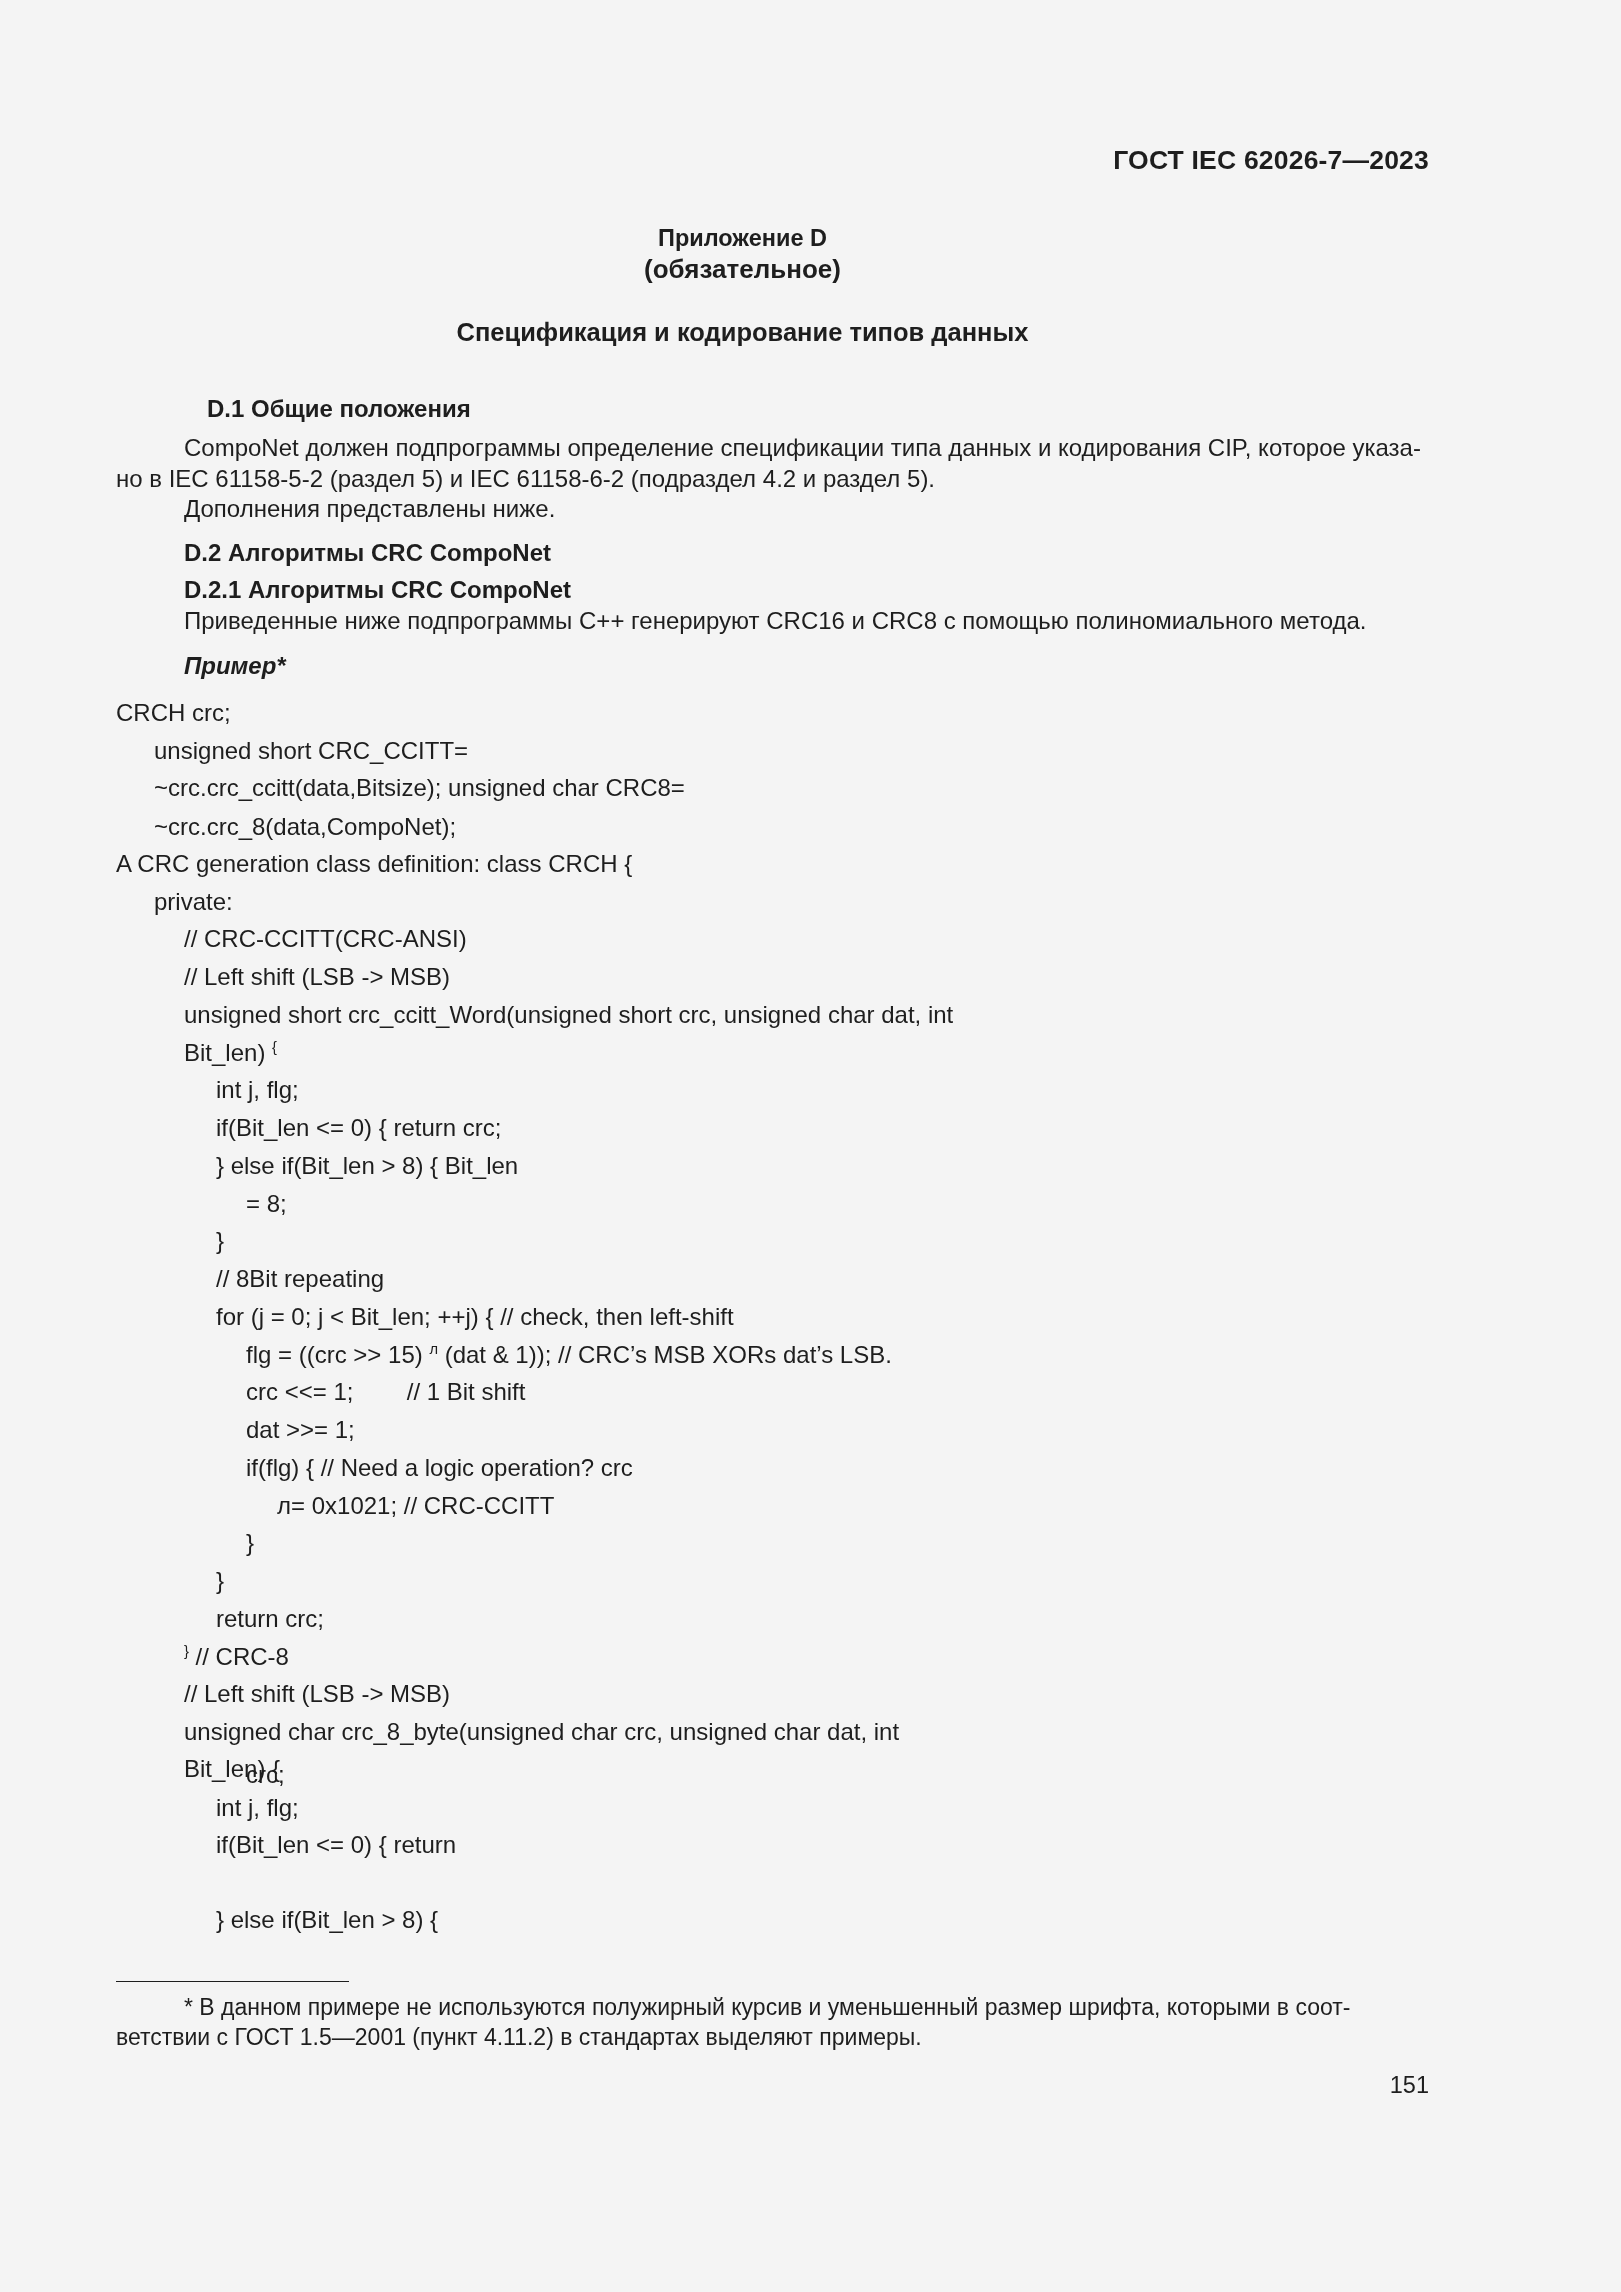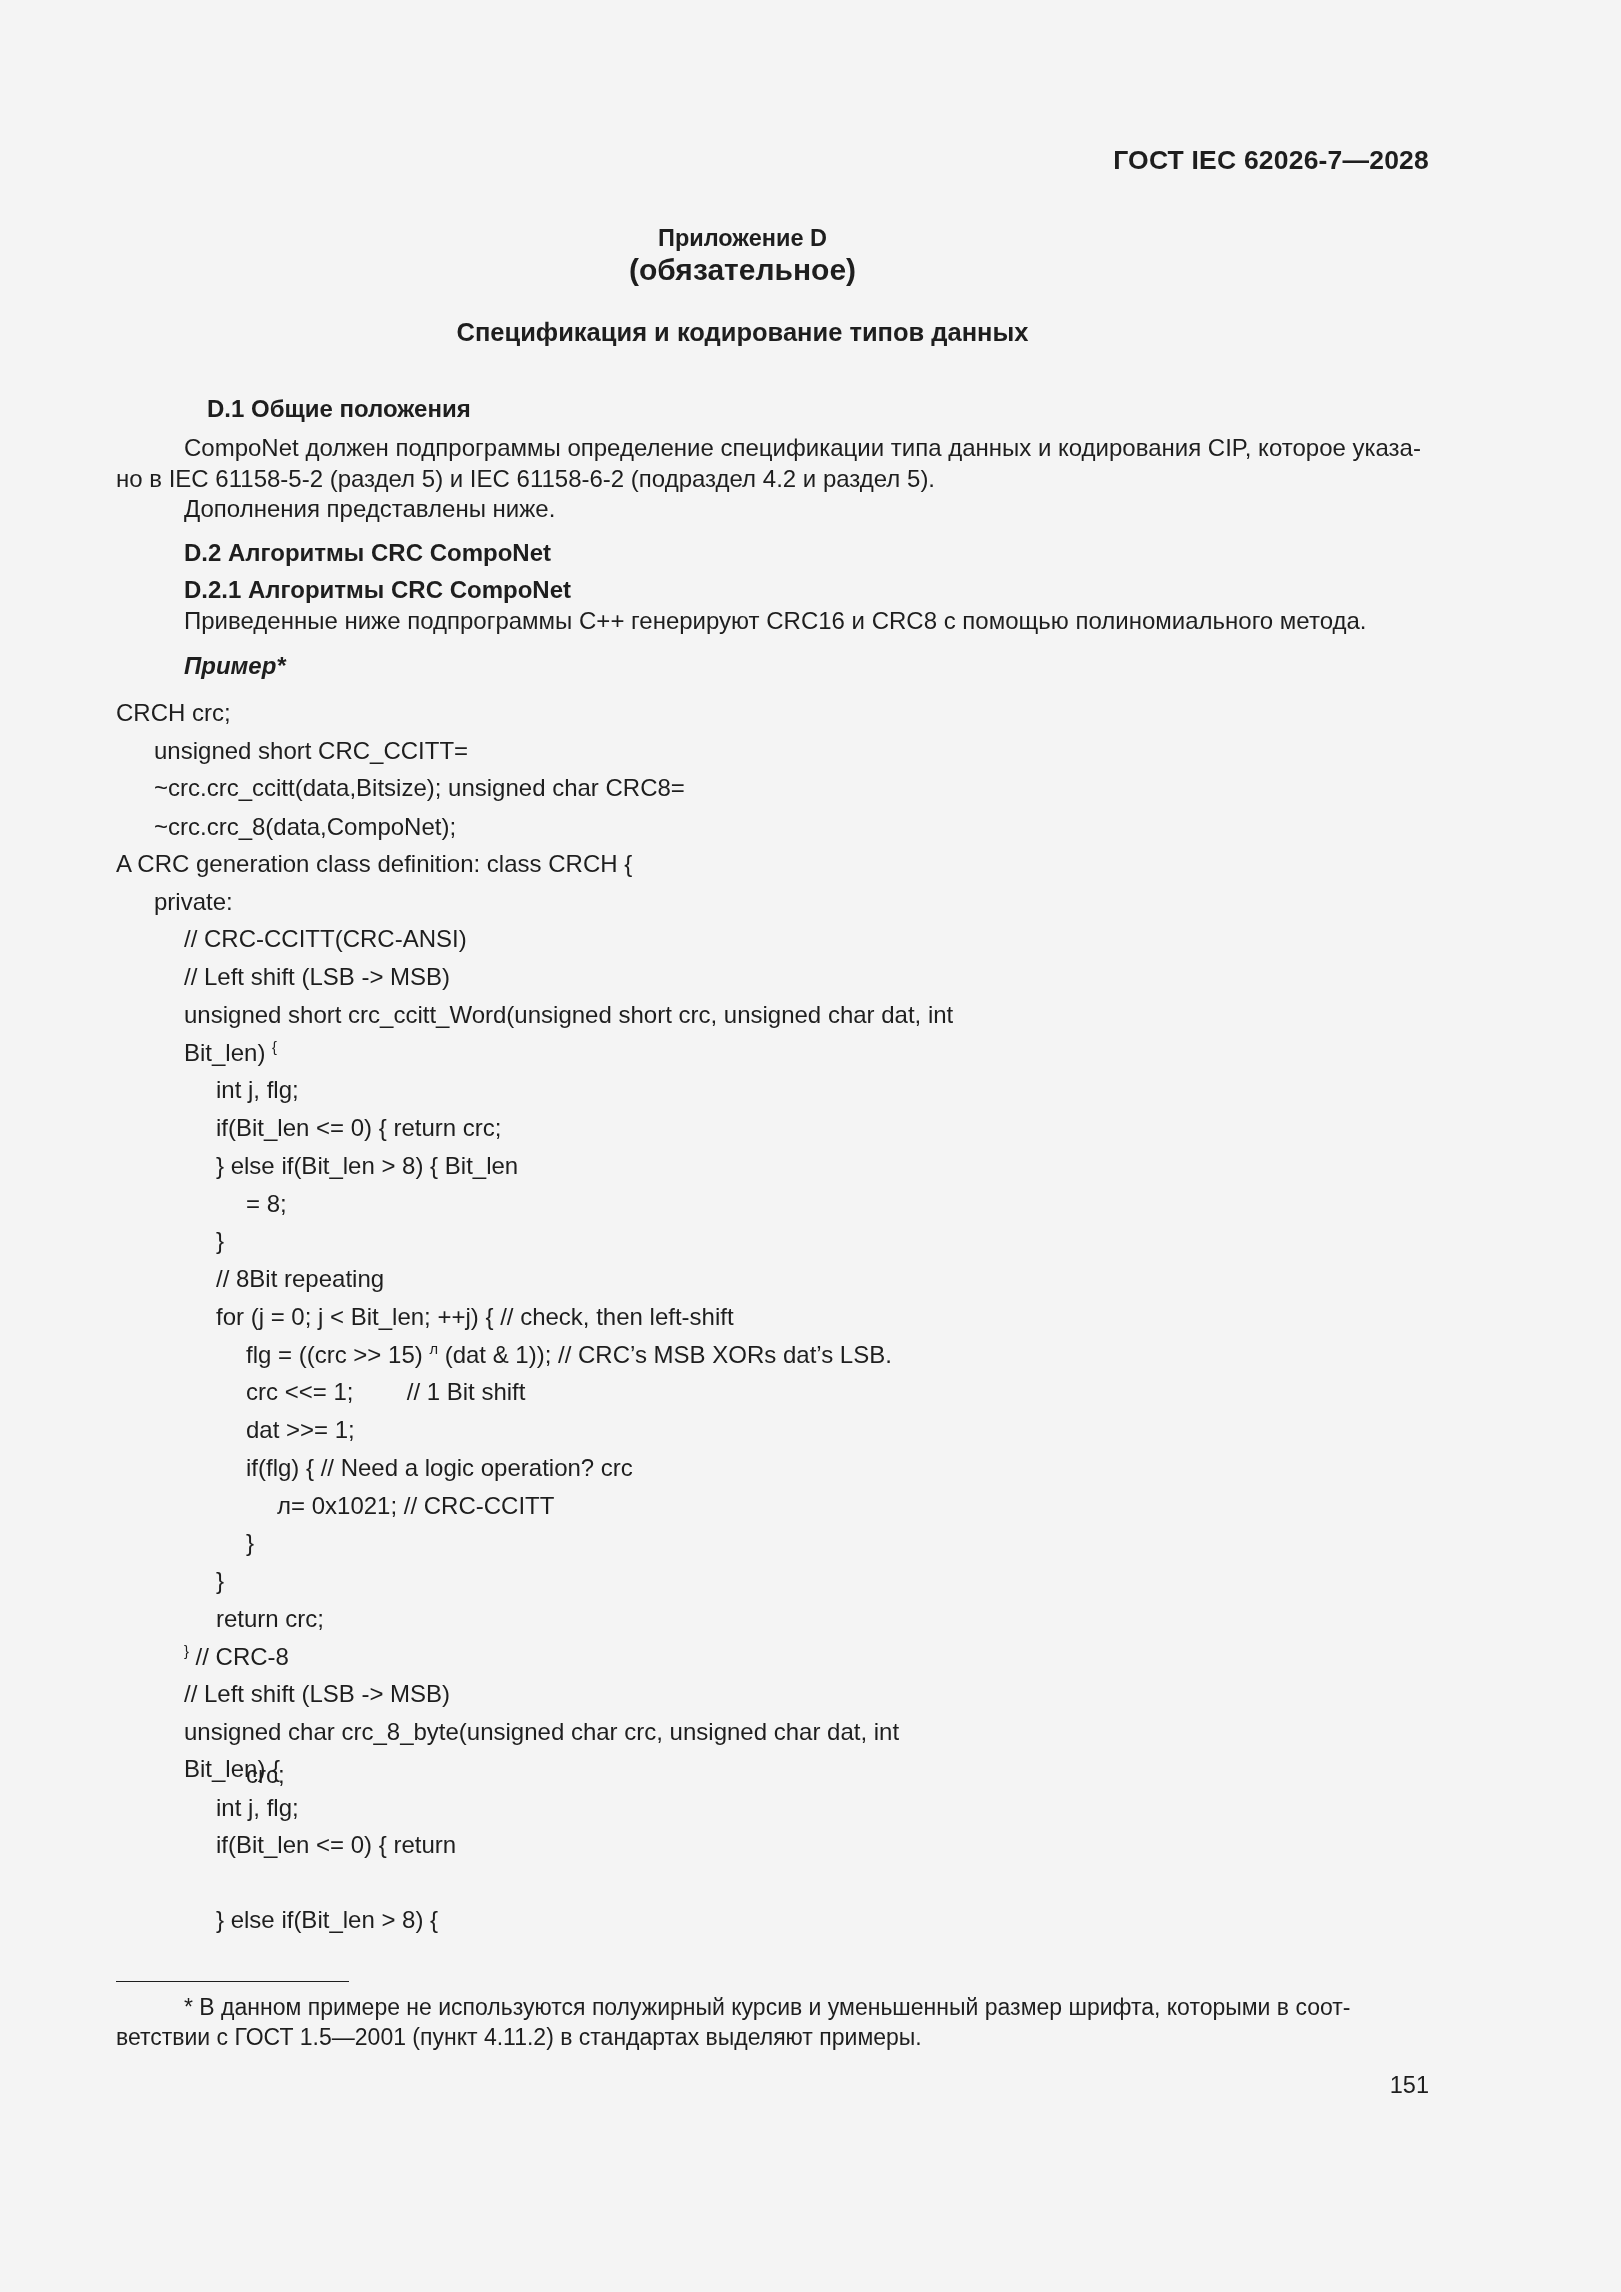--- a/index.html
+++ b/index.html
@@ -24,21 +24,21 @@
       letter-spacing: 0.2px;
     }
     .center-block {
       position: absolute;
       left: 0;
       width: 1485px;
       text-align: center;
       font-weight: bold;
     }
     .annex-title { top: 224px; font-size: 23.5px; line-height: 29px; }
-    .annex-sub { top: 255px; font-size: 30px; line-height: 29px; }
+    .annex-sub { top: 255px; font-size: 26px; line-height: 29px; }
     .annex-name { top: 318px; font-size: 25.5px; }
     .heading { font-weight: bold; left: 184px; font-size: 24px; }
     .example { font-weight: bold; font-style: italic; left: 184px; font-size: 24px; }
     .code-line {
       position: absolute;
       font-size: 24px;
       white-space: pre;
     }
     .fn-rule {
       position: absolute;
@@ -52,21 +52,21 @@
       position: absolute;
       top: 2072px;
       right: 192px;
       font-size: 23.5px;
     }
     .sup { font-size: 14.7px; vertical-align: 8.8px; }
   </style>
 </head>
 <body>
 
-<div class="abs std-header">ГОСТ IEC 62026-7—2028</div>
+<div class="abs std-header">ГОСТ IEC 62026-7—2023</div>
 
 <div class="center-block annex-title">Приложение D</div>
 <div class="center-block annex-sub">(обязательное)</div>
 <div class="center-block annex-name">Спецификация и кодирование типов данных</div>
 
 <div class="abs heading" style="top:395px;margin-left:23px;">D.1 Общие положения</div>
 <div class="abs" style="left:184px; top:434px; font-size:24px;">CompoNet должен подпрограммы определение спецификации типа данных и кодирования CIP, которое указа-</div>
 <div class="abs" style="left:116px; top:465px; font-size:24px;">но в IEC 61158-5-2 (раздел 5) и IEC 61158-6-2 (подраздел 4.2 и раздел 5).</div>
 <div class="abs" style="left:184px; top:495px; font-size:24px;">Дополнения представлены ниже.</div>
 

